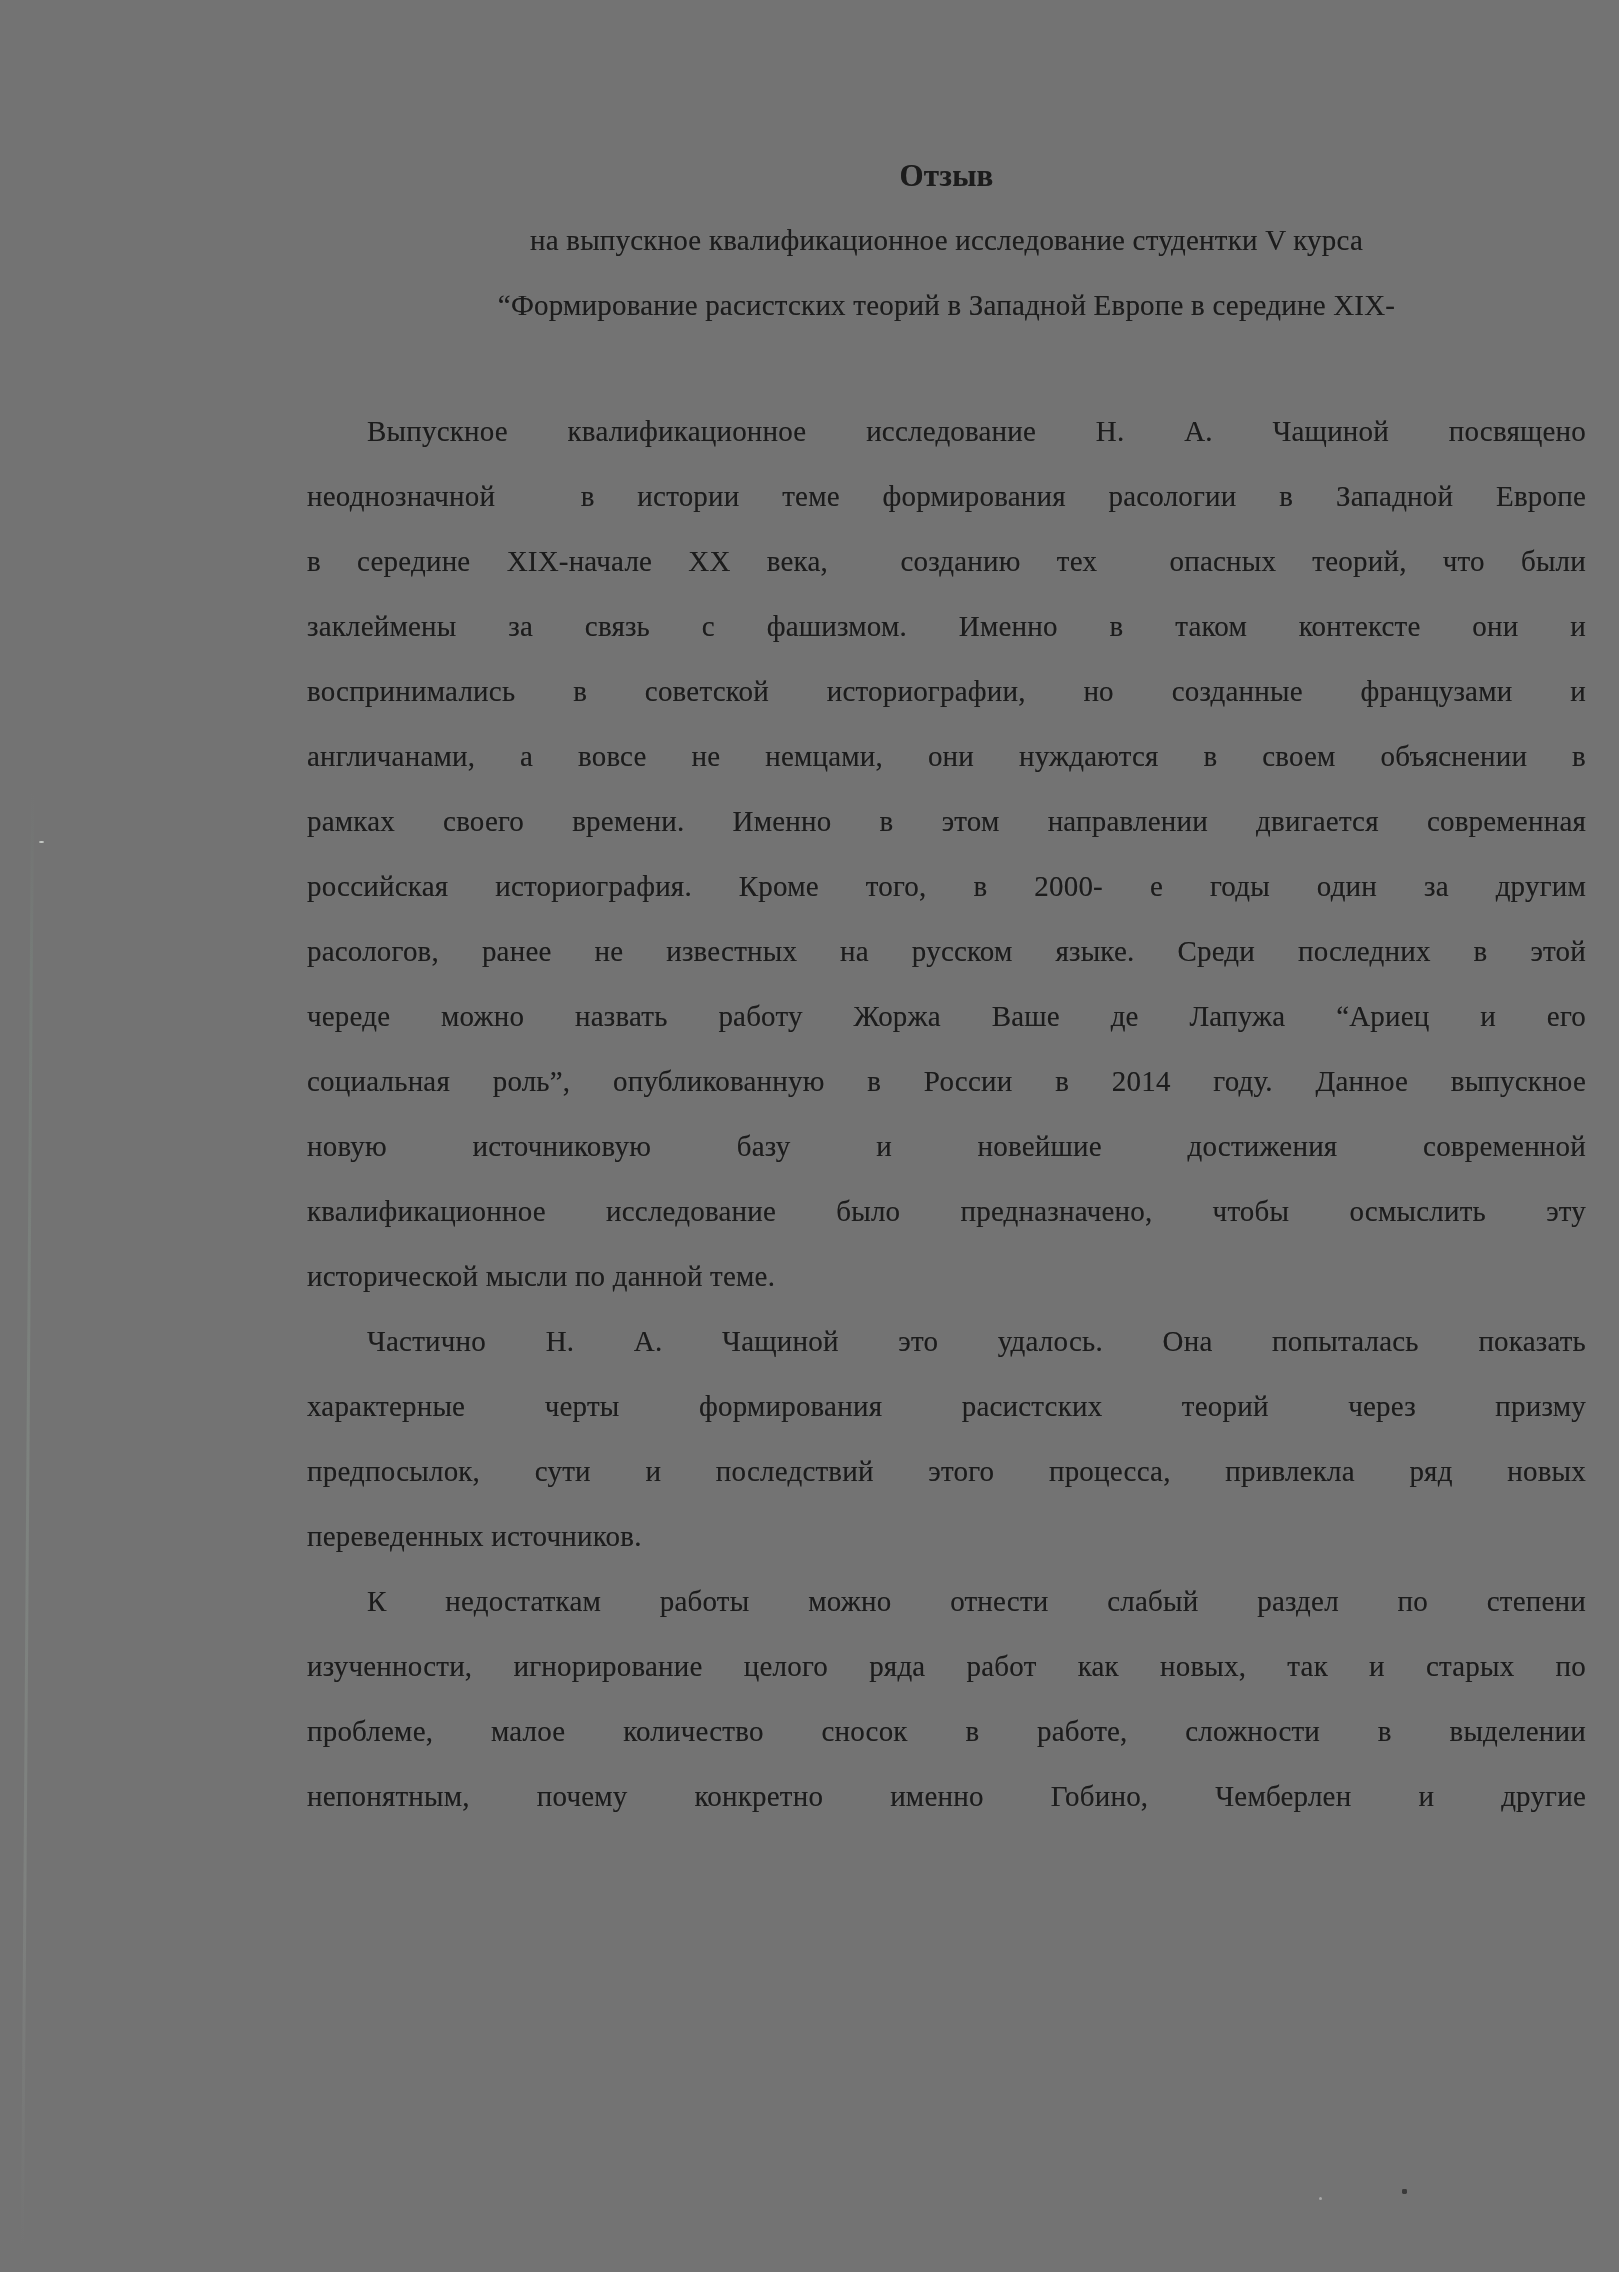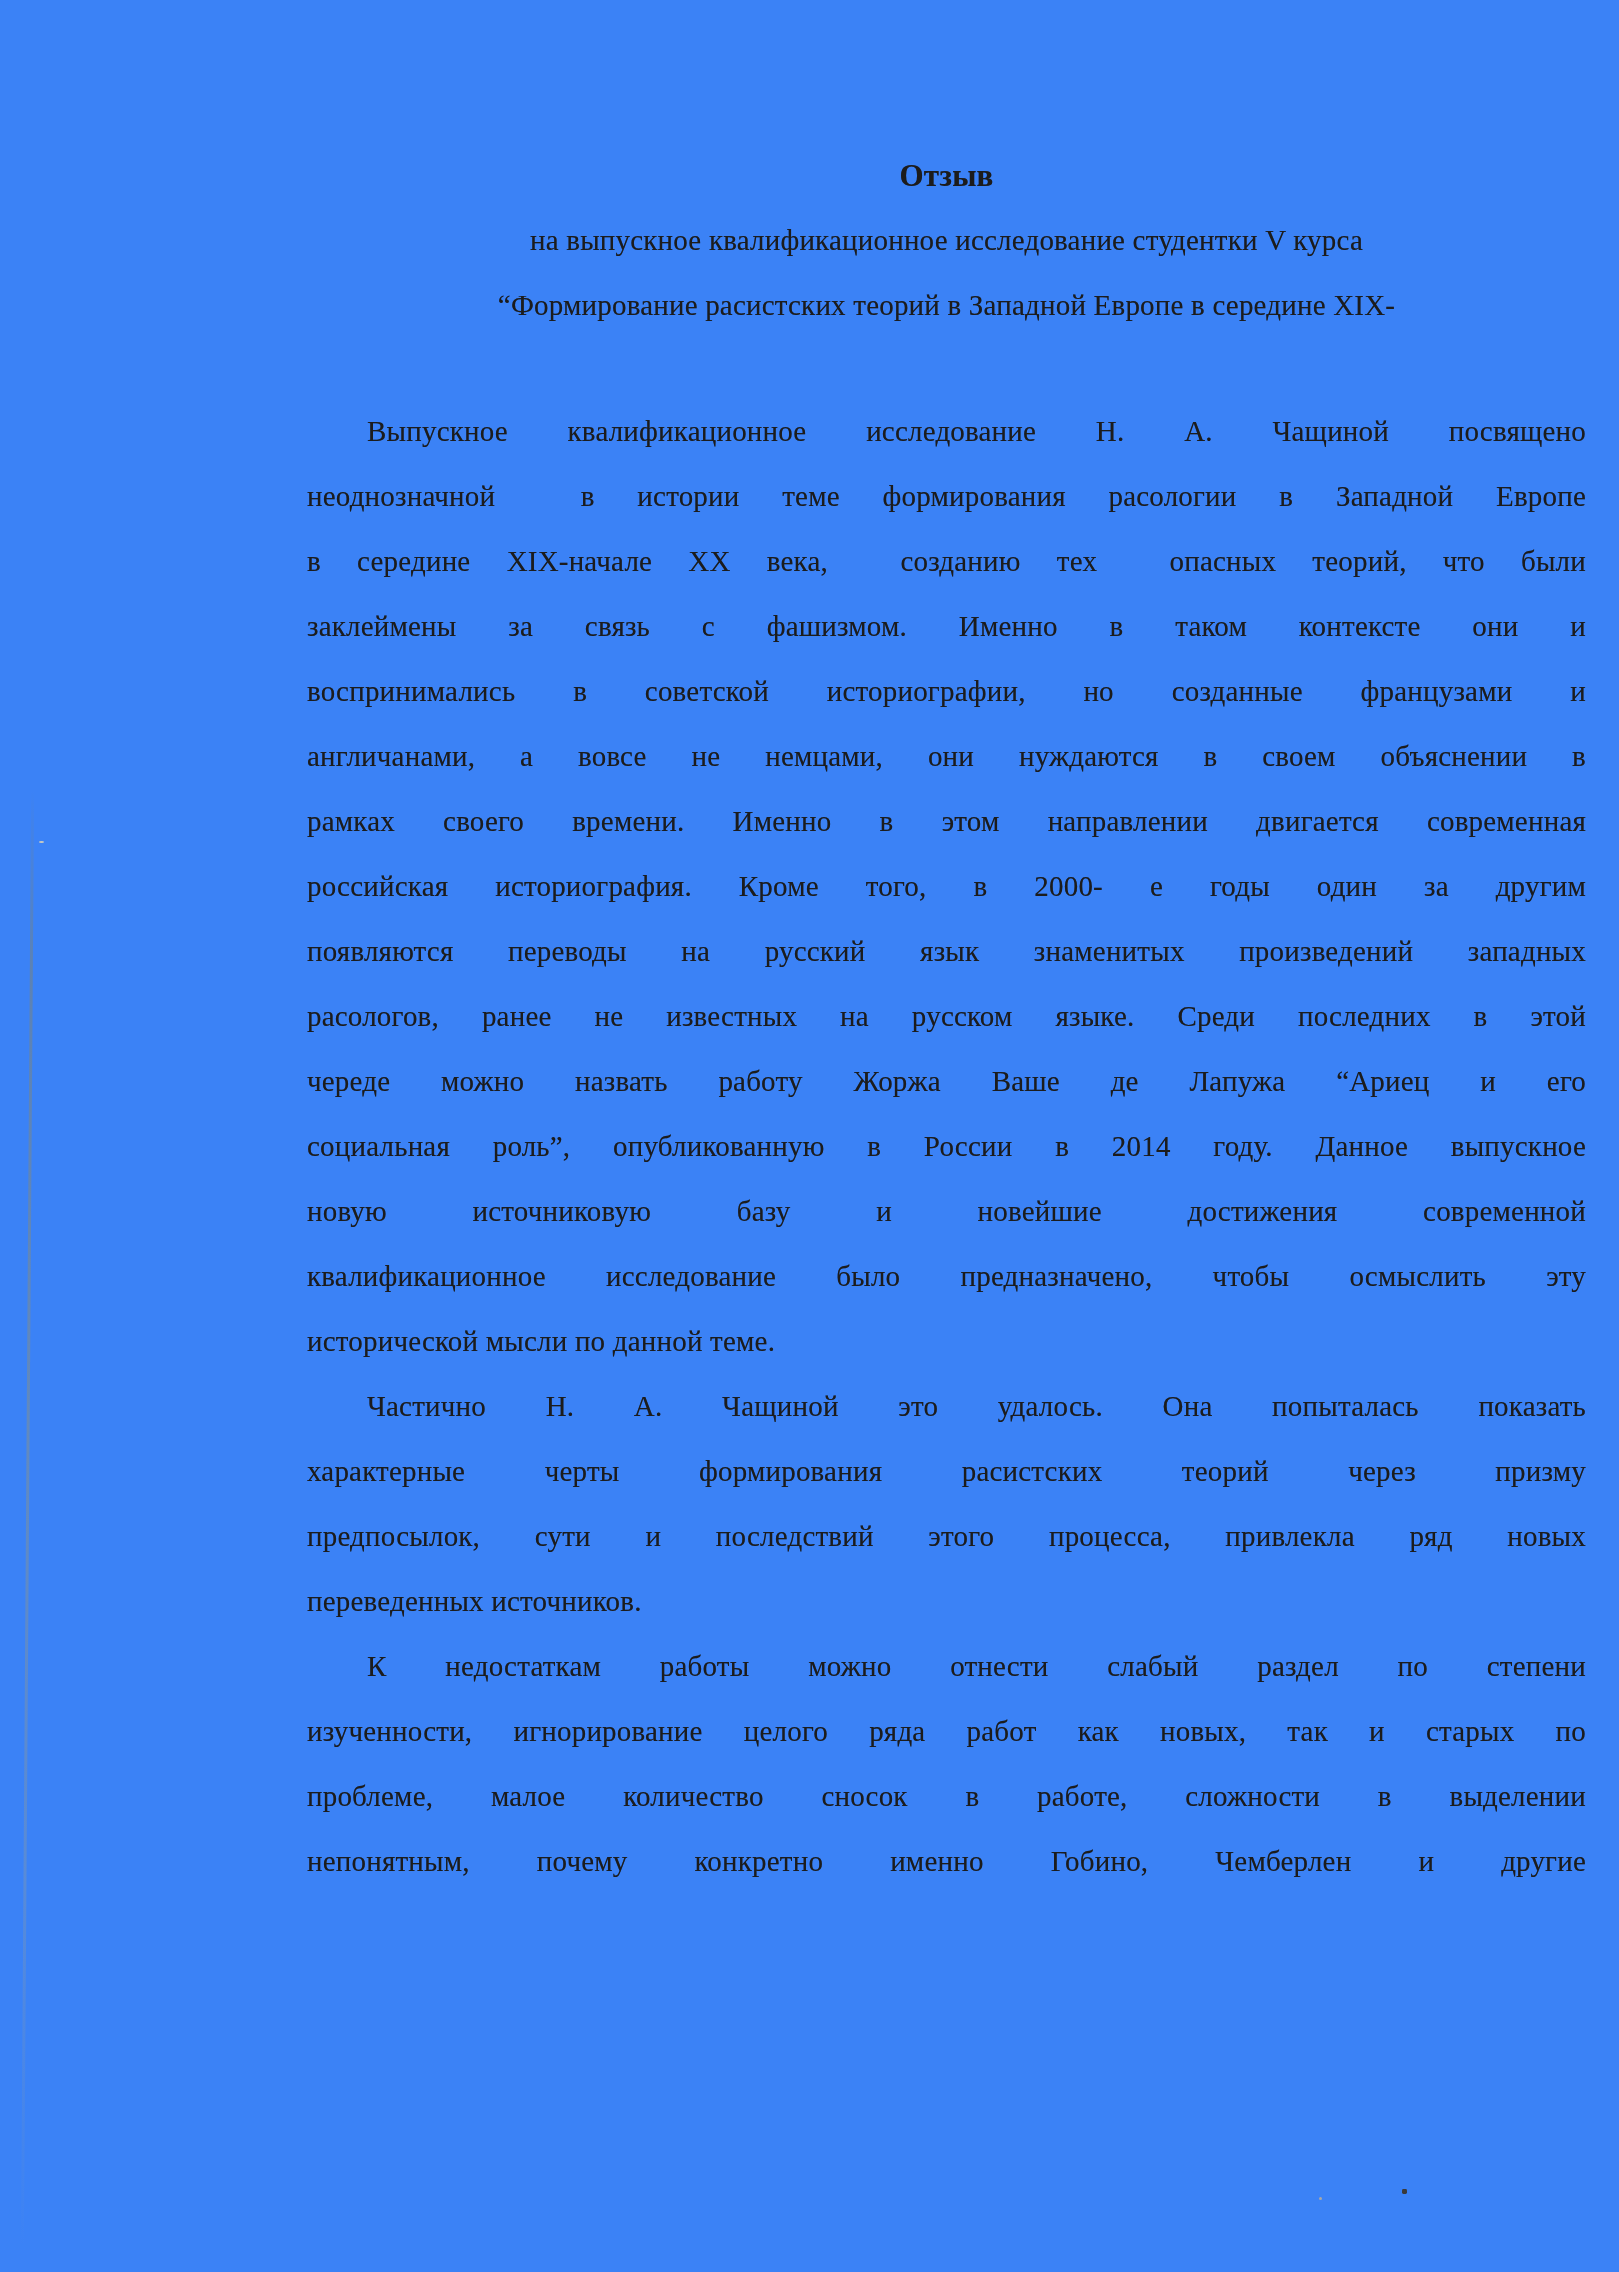--- a/index.html
+++ b/index.html
@@ -4,21 +4,21 @@
 <style>
   html, body {
     margin: 0;
     padding: 0;
     background: #e9e9e9;
   }
   .page {
     position: relative;
     width: 1620px;
     height: 2273px;
-    background: #3b82f6;
+    background: #737373;
     overflow: hidden;
     font-family: "Liberation Serif", "DejaVu Serif", serif;
     color: #1c1c1c;
   }
   .textblock {
     position: absolute;
     top: 143px;
     left: 307px;
     width: 1279px;
   }
@@ -111,21 +111,20 @@
 
     <div>
       <div class="line just indent">Выпускное квалификационное исследование Н. А. Чащиной посвящено</div>
       <div class="line just">неоднозначной  в истории теме формирования расологии в Западной Европе</div>
       <div class="line just">в середине XIX-начале XX века,  созданию тех  опасных теорий, что были</div>
       <div class="line just">заклеймены за связь с фашизмом. Именно в таком контексте они и</div>
       <div class="line just">воспринимались в советской историографии, но созданные французами и</div>
       <div class="line just">англичанами, а вовсе не немцами, они нуждаются в своем объяснении в</div>
       <div class="line just">рамках своего времени. Именно в этом направлении двигается современная</div>
       <div class="line just">российская историография. Кроме того, в 2000- е годы один за другим</div>
-      <div class="line just">появляются переводы на русский язык знаменитых произведений западных</div>
       <div class="line just">расологов, ранее не известных на русском языке. Среди последних в этой</div>
       <div class="line just">череде можно назвать работу Жоржа Ваше де Лапужа “Ариец и его</div>
       <div class="line just">социальная роль”, опубликованную в России в 2014 году. Данное выпускное</div>
       <div class="line just">новую  источниковую  базу  и  новейшие  достижения  современной</div>
       <div class="line just">квалификационное исследование было предназначено, чтобы осмыслить эту</div>
       <div class="line end">исторической мысли по данной теме.</div>
     </div>
 
     <div>
       <div class="line just indent">Частично Н. А. Чащиной это удалось. Она попыталась показать</div>

